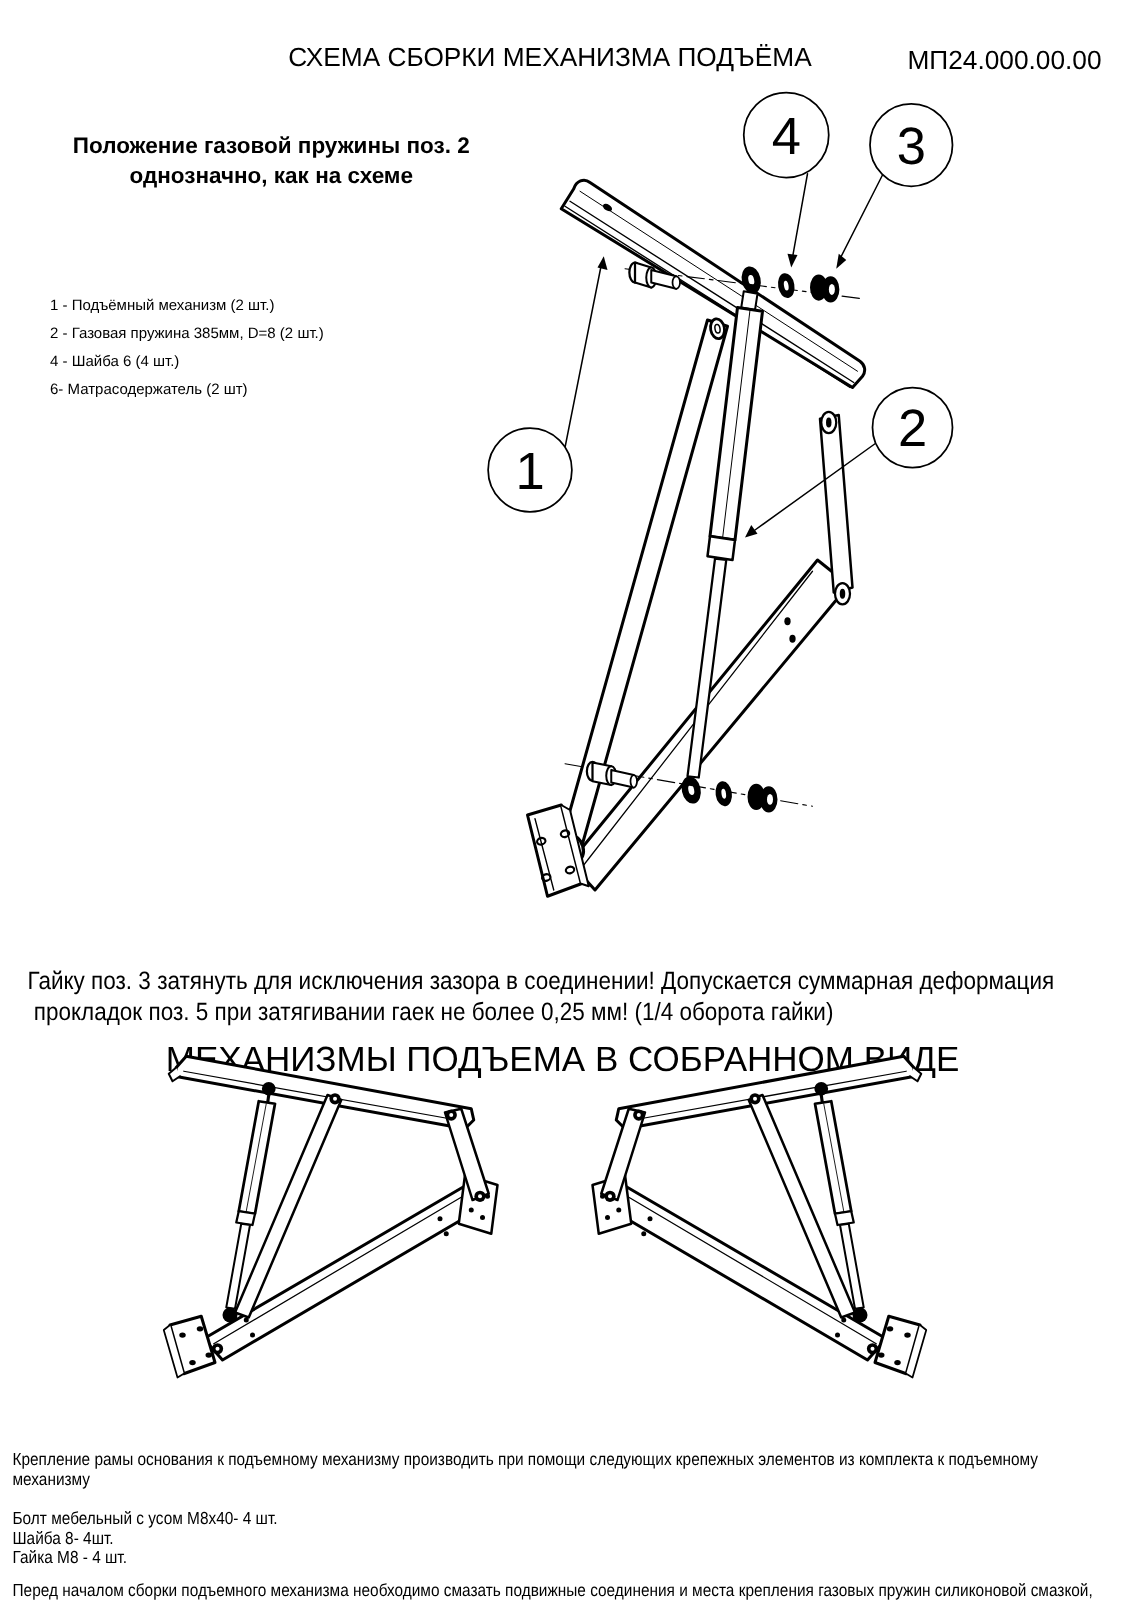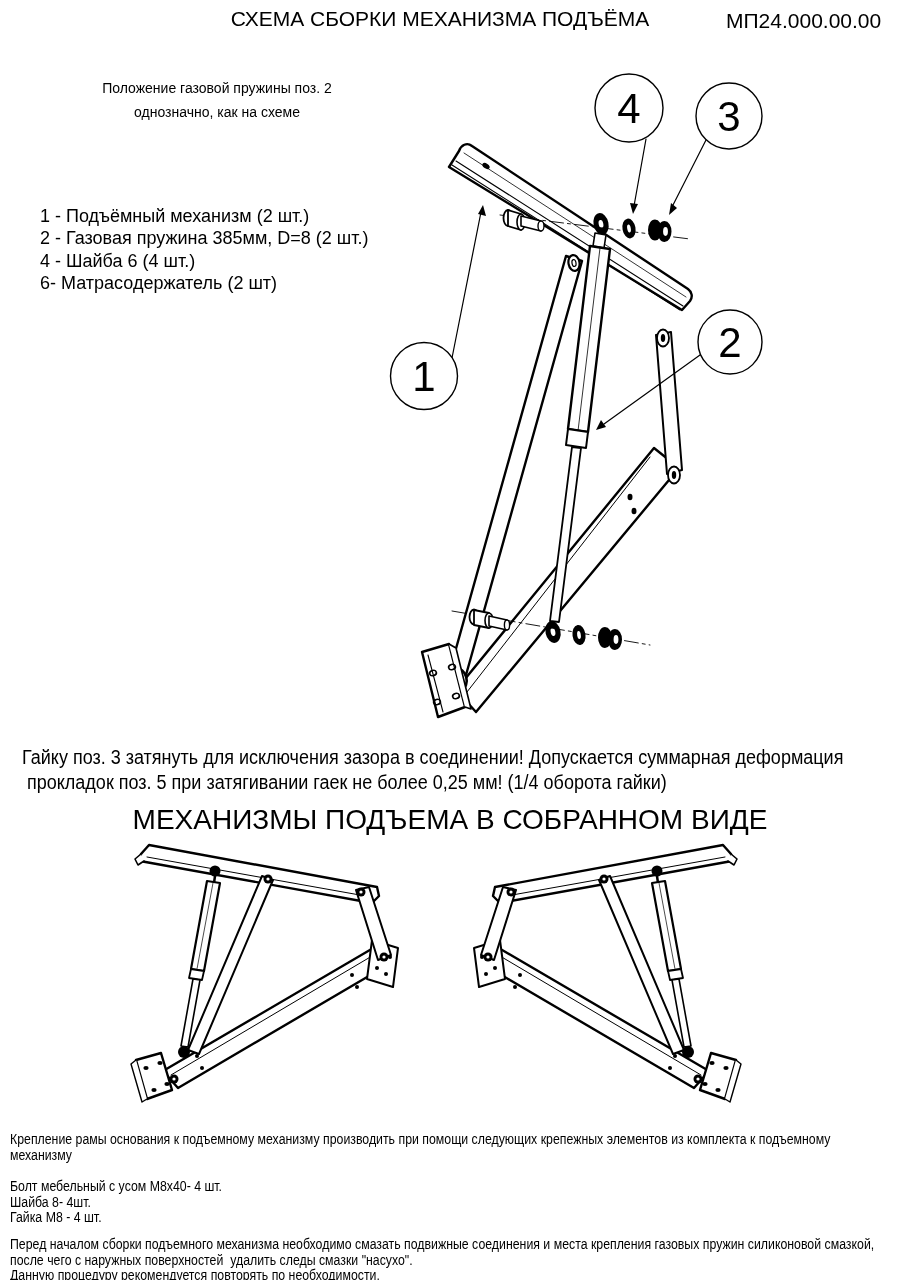--- a/index.html
+++ b/index.html
@@ -1,29 +1,29 @@
 <!DOCTYPE html>
 <html><head>
 <meta charset="utf-8">
 <style>
   html,body{margin:0;padding:0;}
   body{
     width:900px;height:1280px;position:relative;overflow:hidden;
     background:#ffffff;color:#000;
     font-family:"Liberation Sans", sans-serif;
   }
-  .abs{position:absolute;}
+  .abs{position:absolute;margin-top:28px;}
   .pre{white-space:pre-wrap;}
   .center{text-align:center;}
   .cx90{display:inline-block;transform:scaleX(0.90);transform-origin:0 0;white-space:pre-wrap;}
   .cx88{display:inline-block;transform:scaleX(0.88);transform-origin:0 0;white-space:pre-wrap;}
   .title{left:135px;top:6px;width:610px;font-size:21px;line-height:26px;}
   .docnum{left:726px;top:8px;font-size:21px;line-height:26px;}
-  .note-bold{left:8px;top:76px;width:418px;font-size:14px;line-height:24px;font-weight:normal;}
-  .parts{left:40px;top:205px;font-size:18px;line-height:22.3px;}
+  .note-bold{left:8px;top:76px;width:418px;font-size:18px;line-height:24px;font-weight:bold;}
+  .parts{left:40px;top:205px;font-size:12px;line-height:22.3px;}
   .warning{left:22px;top:745px;width:860px;font-size:20px;line-height:24.5px;}
   .warning .cx90{width:960px;}
   .asm-title{left:0;top:806px;width:900px;font-size:28px;line-height:28px;}
   .foot{font-size:14px;line-height:15.5px;}
   .foot .cx88{width:1080px;}
   .f1{left:10px;top:1132px;}
   .f2{left:10px;top:1179px;}
   .f3{left:10px;top:1237px;}
   svg{position:absolute;left:0;}
   svg text{font-family:"Liberation Sans", sans-serif;}

